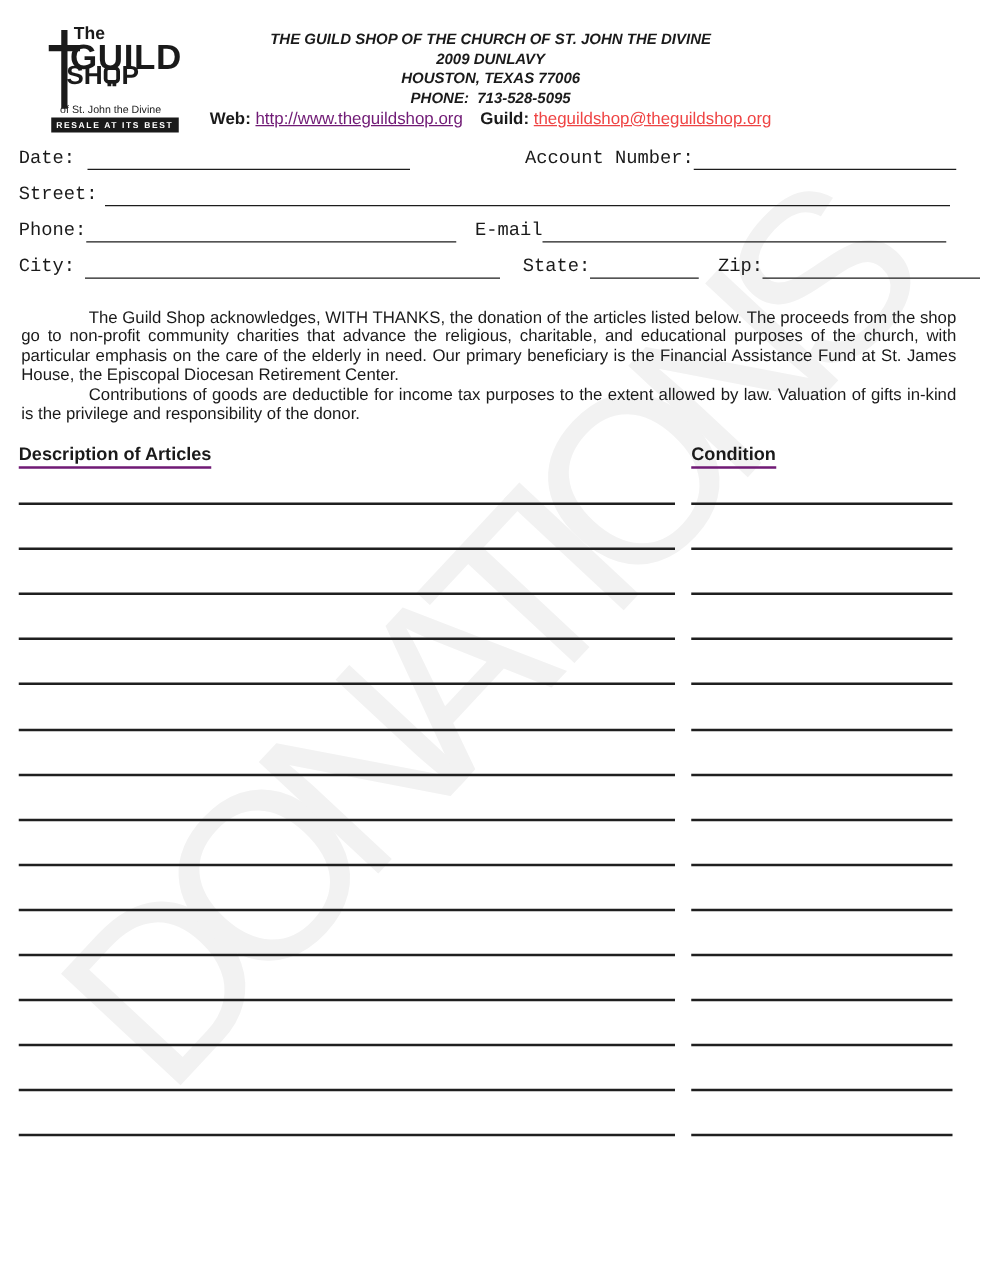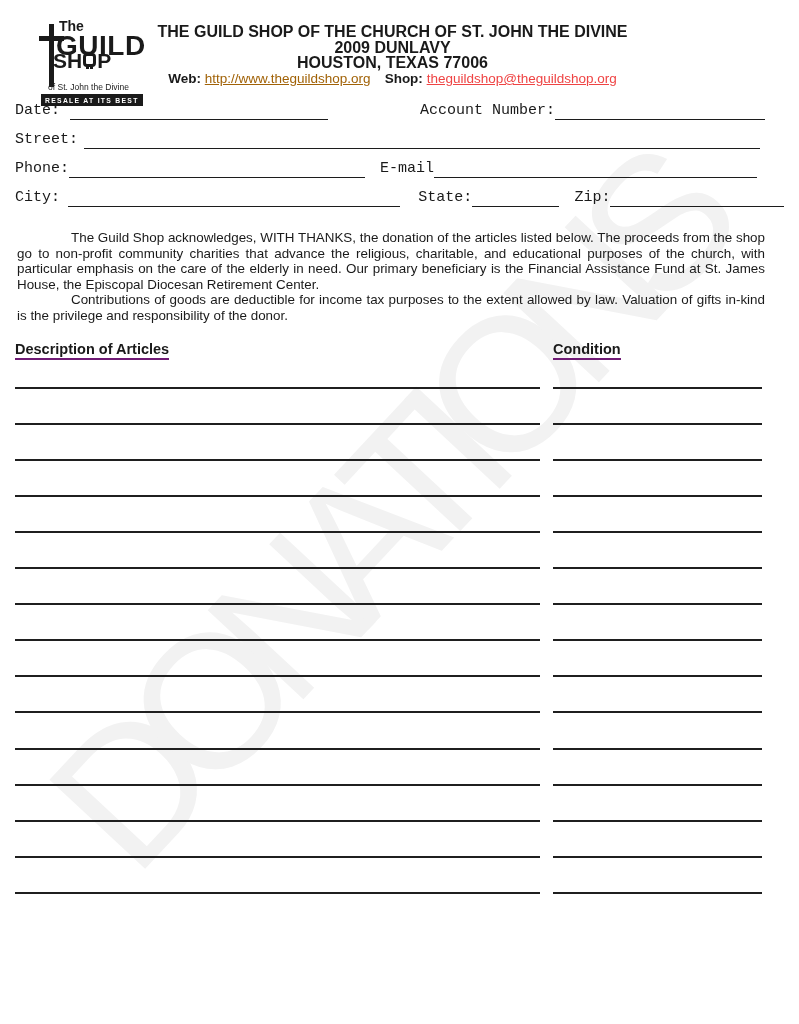--- a/index.html
+++ b/index.html
@@ -49,21 +49,21 @@
   .logo-tagline { position: absolute; left: 0; top: 66px; width: 105px; text-align: center; font-size: 8.5px; color: #222; }
   .logo-badge {
     position: absolute; left: 5px; top: 78px;
     background: #1a1a1a; color: #fff;
     font-size: 6.8px; font-weight: bold; letter-spacing: 1.3px;
     padding: 2.5px 4px; white-space: nowrap;
   }
 
   
   .header-text { padding-top: 24px; text-align: center; padding-right: 14px; }
-  .header-line { font-weight: bold; font-size: 16px; line-height: 15.5px; white-space: pre; }
+  .header-line { font-weight: bold; font-size: 12px; line-height: 15.5px; white-space: pre; font-style: italic; }
   .web-line { font-size: 13.5px; line-height: 16px; margin-top: 0.5px; font-weight: bold; }
   .web-line a { text-decoration: underline; font-weight: normal; }
   .web-gap { display: inline-block; width: 14px; }
 
   
   .form { margin: 4px 15px 0 15px; }
   .frow { display: flex; align-items: flex-end; height: 29px; font-size: 15px; font-family: Liberation Mono, monospace; }
   .flabel { white-space: pre; line-height: 19px; }
   .fline { border-bottom: 1.7px solid #1c1c1c; height: 19px; }
   .grow { flex: 1 1 auto; }
@@ -108,23 +108,24 @@
         <span>P</span>
       </div>
       <div class="logo-tagline">of St. John the Divine</div>
       <div class="logo-badge">RESALE AT ITS BEST</div>
     </div>
 
     <div class="header-text">
       <div class="header-line">THE GUILD SHOP OF THE CHURCH OF ST. JOHN THE DIVINE</div>
       <div class="header-line">2009 DUNLAVY</div>
       <div class="header-line">HOUSTON, TEXAS 77006</div>
+      <div class="header-line">PHONE:  713-528-5095</div>
       <div class="web-line">
         <span>Web:</span>
-        <a href="#" style="color:#a16207">http://www.theguildshop.org</a><span class="web-gap"></span><span>Shop:</span>
+        <a href="#" style="color:#701a75">http://www.theguildshop.org</a><span class="web-gap"></span><span>Guild:</span>
         <a href="#" style="color:#ef4444">theguildshop@theguildshop.org</a>
       </div>
     </div>
 
     <div class="form">
       <div class="frow">
         <span class="flabel">Date:</span>
         <span class="fline" style="width:258px; margin-left:10px;"></span>
         <span class="flabel" style="margin-left:92px;">Account Number:</span>
         <span class="fline" style="width:210px;"></span>

